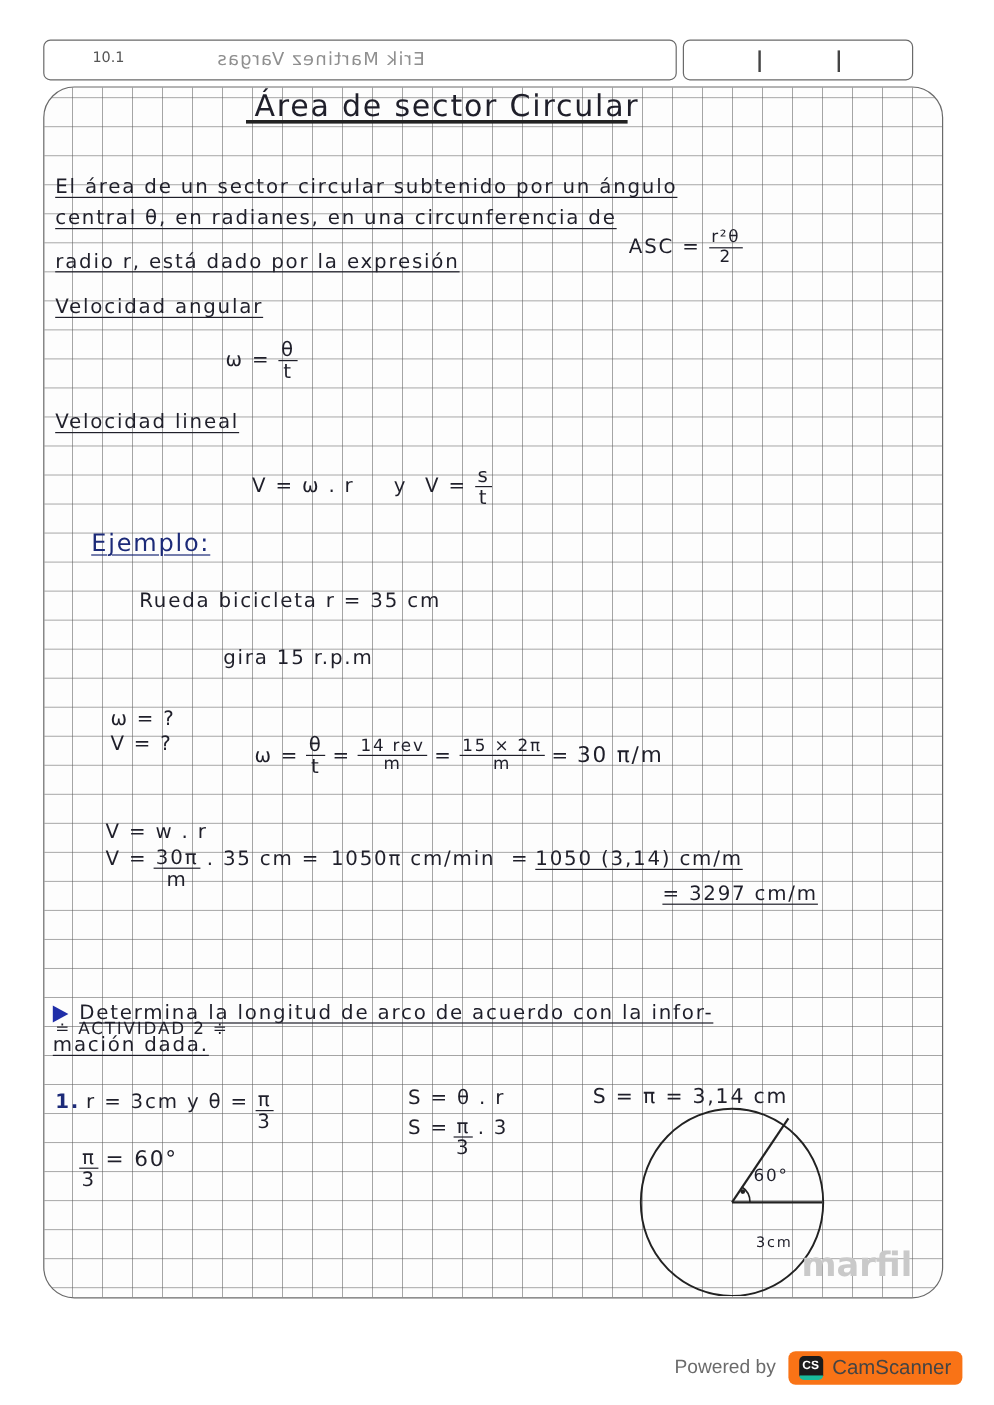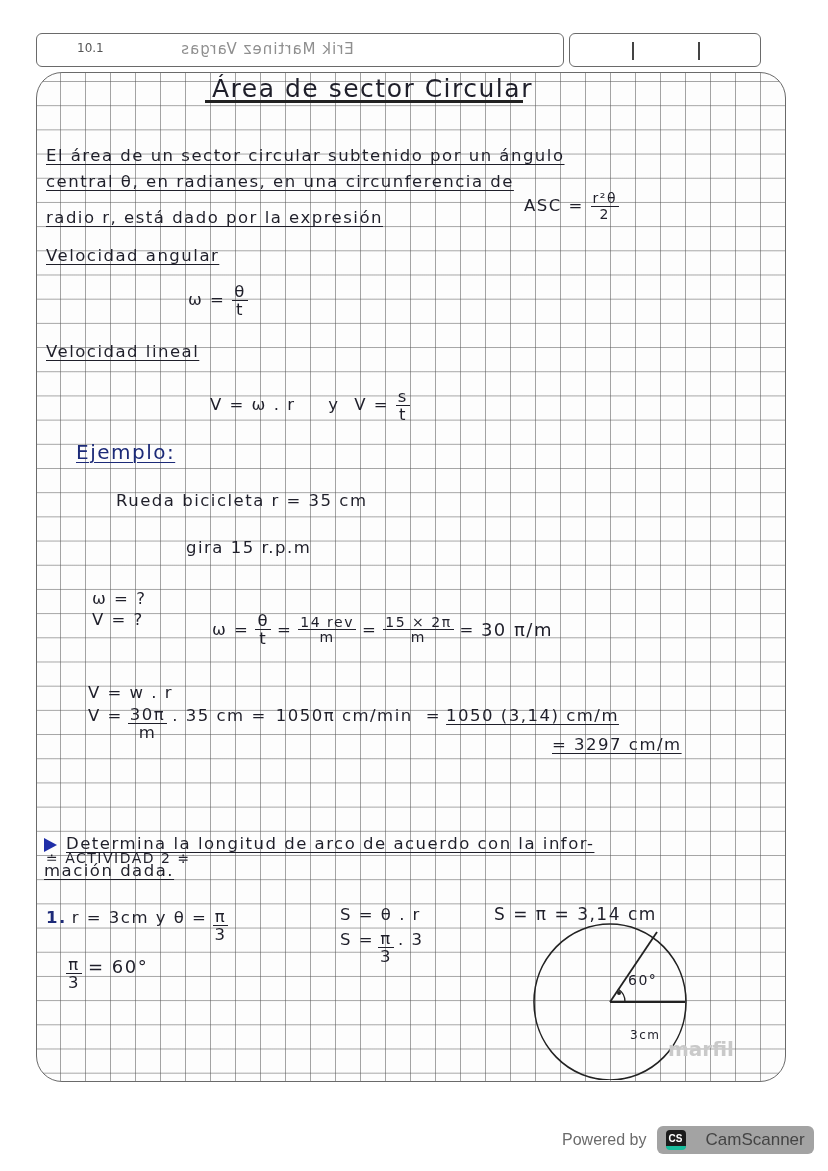--- a/index.html
+++ b/index.html
@@ -37,29 +37,29 @@
   }
   .u { text-decoration:underline; text-underline-offset:3px; text-decoration-thickness:1px; }
   .frac { display:inline-flex; flex-direction:column; align-items:center; vertical-align:middle; line-height:1.05; }
   .frac .n { border-bottom:1.8px solid #1f1f2a; padding:0 2px; }
   .frac .d { padding:0 2px; }
   .title { font-size:25px; letter-spacing:1.5px; }
   .title-line { position:absolute; left:205px; top:100px; width:318px; height:2.5px; background:#222; }
   .p { font-size:16.5px; }
   .sm { font-size:14px; }
   .marfil {
-    position:absolute; left:668px; top:1037px; font-size:20px; font-weight:bold;
+    position:absolute; left:668px; top:1037px; font-size:28px; font-weight:bold;
     color:#c9c9c9; letter-spacing:0px; font-family:"DejaVu Sans", sans-serif;
   }
   .footer {
     position:absolute; left:562px; top:1126px; display:flex; align-items:center; gap:10px;
   }
   .footer .pw { font-size:16px; color:#6b6b6b; font-family:"Liberation Sans", sans-serif; }
   .footer .badge {
-    display:flex; align-items:center; gap:20px; background:#a3a3a3; border-radius:6px; padding:4px 9px;
+    display:flex; align-items:center; gap:8px; background:#f97316; border-radius:6px; padding:4px 9px;
   }
   .footer .cs {
     width:20px; height:20px; border-radius:4px; background:#1b1b1b; color:#fff;
     font-size:10px; font-weight:bold; display:flex; align-items:center; justify-content:center;
     border-bottom:4px solid #19bc9c; box-sizing:border-box; font-family:"Liberation Sans", sans-serif;
   }
   .footer .brand { font-size:17px; color:#444; font-family:"Liberation Sans", sans-serif; }
   .arrow {
     position:absolute; width:0; height:0; border-top:7px solid transparent; border-bottom:7px solid transparent;
     border-left:13px solid #1f2ea8;

